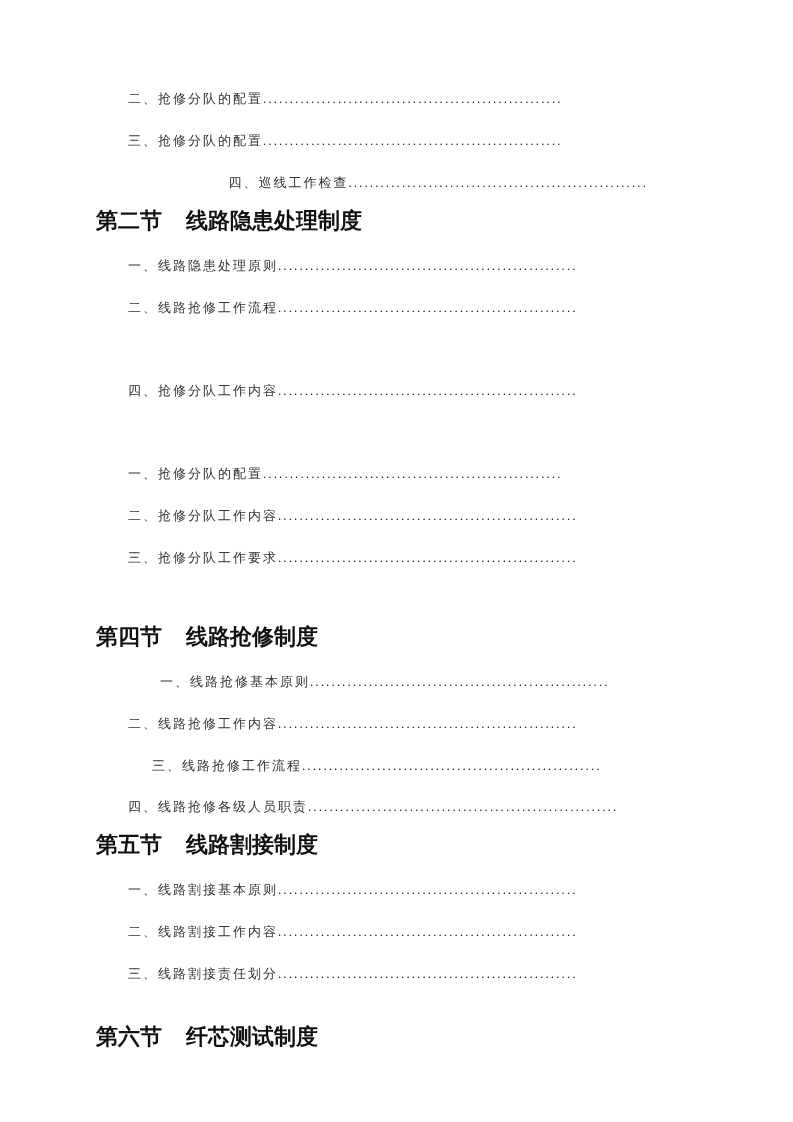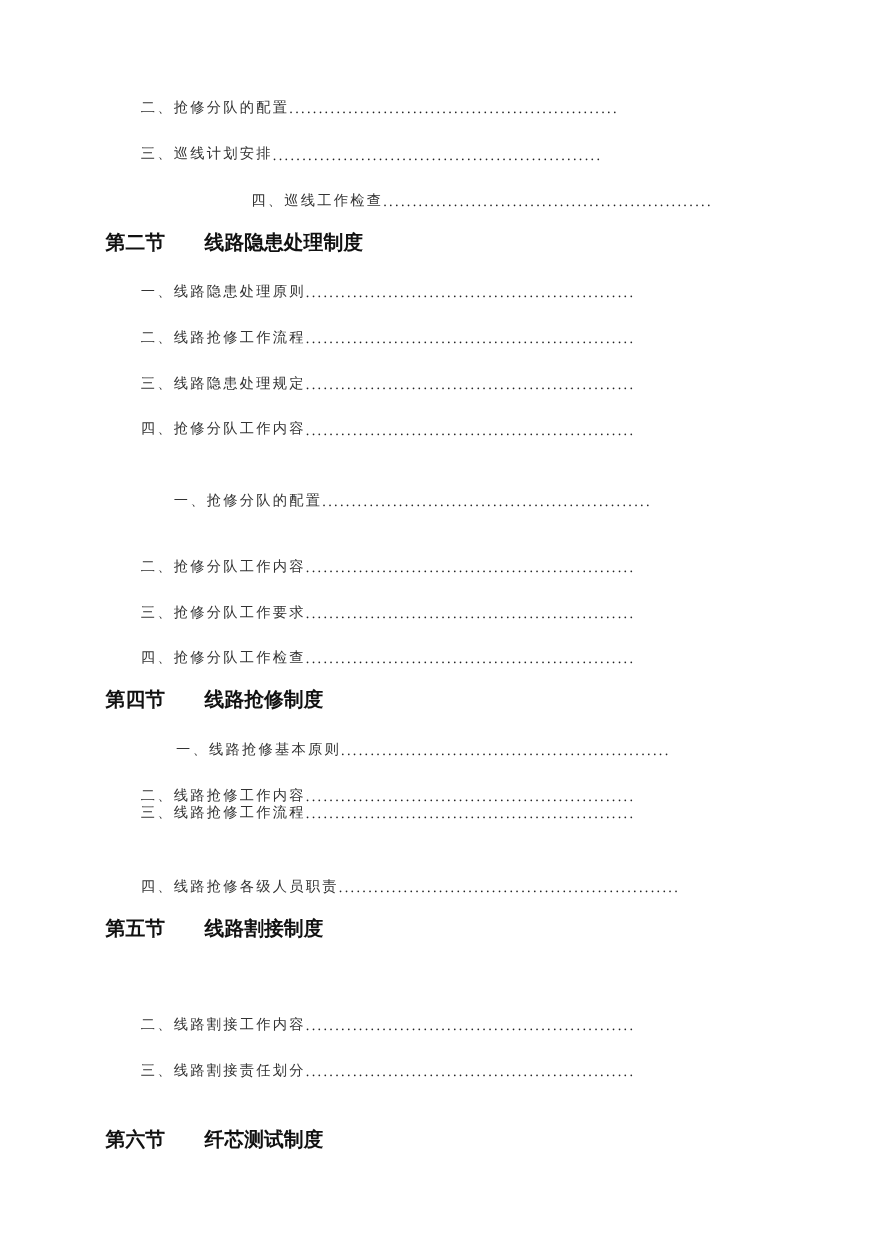--- a/index.html
+++ b/index.html
@@ -43,49 +43,48 @@
       letter-spacing: 2.1px;
       font-family: "Liberation Serif", serif;
       font-size: 13px;
       color: #222222;
     }
     .section-heading {
       position: absolute;
       left: 96px;
       height: 26px;
       line-height: 26px;
-      font-size: 18px;
+      font-size: 22px;
       font-weight: bold;
       font-family: "DejaVu Sans", "Liberation Sans", sans-serif;
       color: #111111;
       white-space: nowrap;
     }
     .section-heading .num {
       display: inline-block;
       width: 90px;
     }
   </style>
 </head>
 <body>
 
 <div class="page" id="toc-page">
     <div class="toc-item" style="top: 88px; width: 520px;"><span class="label">二、抢修分队的配置</span><span class="leader">........................................................</span></div>
-    <div class="toc-item" style="top: 130px; width: 520px;"><span class="label">三、巡线计划安排</span><span class="leader">........................................................</span></div>
+    <div class="toc-item" style="top: 130px; width: 520px;"><span class="label">三、抢修分队的配置</span><span class="leader">........................................................</span></div>
     <div class="toc-item" style="top: 172px; width: 520px; text-align: right;"><span class="label">四、巡线工作检查</span><span class="leader">........................................................</span></div>
     <div class="section-heading" style="top: 208px;"><span class="num">第二节</span><span class="title">线路隐患处理制度</span></div>
     <div class="toc-item" style="top: 255px; width: 552px;"><span class="label">一、线路隐患处理原则</span><span class="leader">........................................................</span></div>
     <div class="toc-item" style="top: 297px; width: 552px;"><span class="label">二、线路抢修工作流程</span><span class="leader">........................................................</span></div>
-    <div class="toc-item" style="top: 339px; width: 552px;"><span class="label">三、线路隐患处理规定</span><span class="leader">........................................................</span></div>
     <div class="toc-item" style="top: 380px; width: 552px;"><span class="label">四、抢修分队工作内容</span><span class="leader">........................................................</span></div>
-    <div class="toc-item" style="top: 445px; width: 536px; margin-left: 30px;"><span class="label">一、抢修分队的配置</span><span class="leader">........................................................</span></div>
+    <div class="toc-item" style="top: 463px; width: 536px;"><span class="label">一、抢修分队的配置</span><span class="leader">........................................................</span></div>
     <div class="toc-item" style="top: 547px; width: 552px;"><span class="label">三、抢修分队工作要求</span><span class="leader">........................................................</span></div>
     <div class="toc-item" style="top: 505px; width: 552px;"><span class="label">二、抢修分队工作内容</span><span class="leader">........................................................</span></div>
-    <div class="toc-item" style="top: 588px; width: 552px;"><span class="label">四、抢修分队工作检查</span><span class="leader">........................................................</span></div>
     <div class="section-heading" style="top: 624px;"><span class="num">第四节</span><span class="title">线路抢修制度</span></div>
     <div class="toc-item" style="top: 671px; width: 552px; margin-left: 32px;"><span class="label">一、线路抢修基本原则</span><span class="leader">........................................................</span></div>
     <div class="toc-item" style="top: 713px; width: 552px;"><span class="label">二、线路抢修工作内容</span><span class="leader">........................................................</span></div>
-    <div class="toc-item" style="top: 729px; width: 552px;"><span class="label">三、线路抢修工作流程</span><span class="leader">........................................................</span></div>
+    <div class="toc-item" style="top: 755px; width: 552px; margin-left: 24px;"><span class="label">三、线路抢修工作流程</span><span class="leader">........................................................</span></div>
     <div class="toc-item" style="top: 796px; width: 572px;"><span class="label">四、线路抢修各级人员职责</span><span class="leader">..........................................................</span></div>
     <div class="section-heading" style="top: 832px;"><span class="num">第五节</span><span class="title">线路割接制度</span></div>
+    <div class="toc-item" style="top: 879px; width: 552px;"><span class="label">一、线路割接基本原则</span><span class="leader">........................................................</span></div>
     <div class="toc-item" style="top: 921px; width: 552px;"><span class="label">二、线路割接工作内容</span><span class="leader">........................................................</span></div>
     <div class="toc-item" style="top: 963px; width: 552px;"><span class="label">三、线路割接责任划分</span><span class="leader">........................................................</span></div>
     <div class="section-heading" style="top: 1024px;"><span class="num">第六节</span><span class="title">纤芯测试制度</span></div>
   </div>
 
 </body></html>

